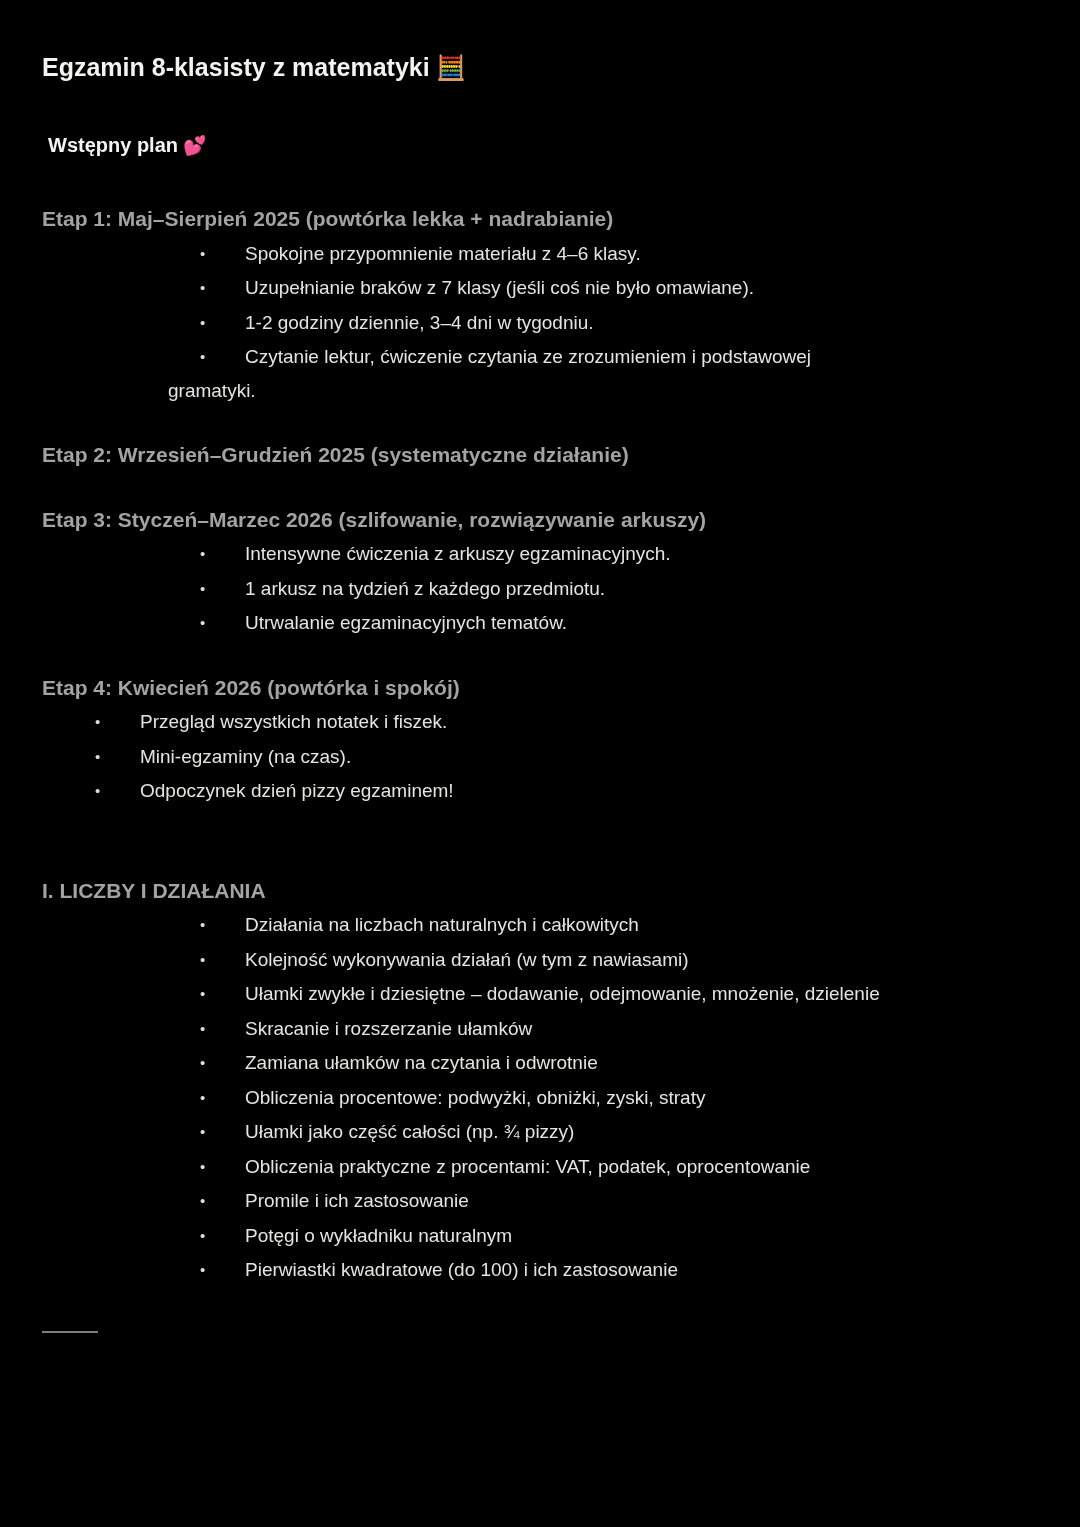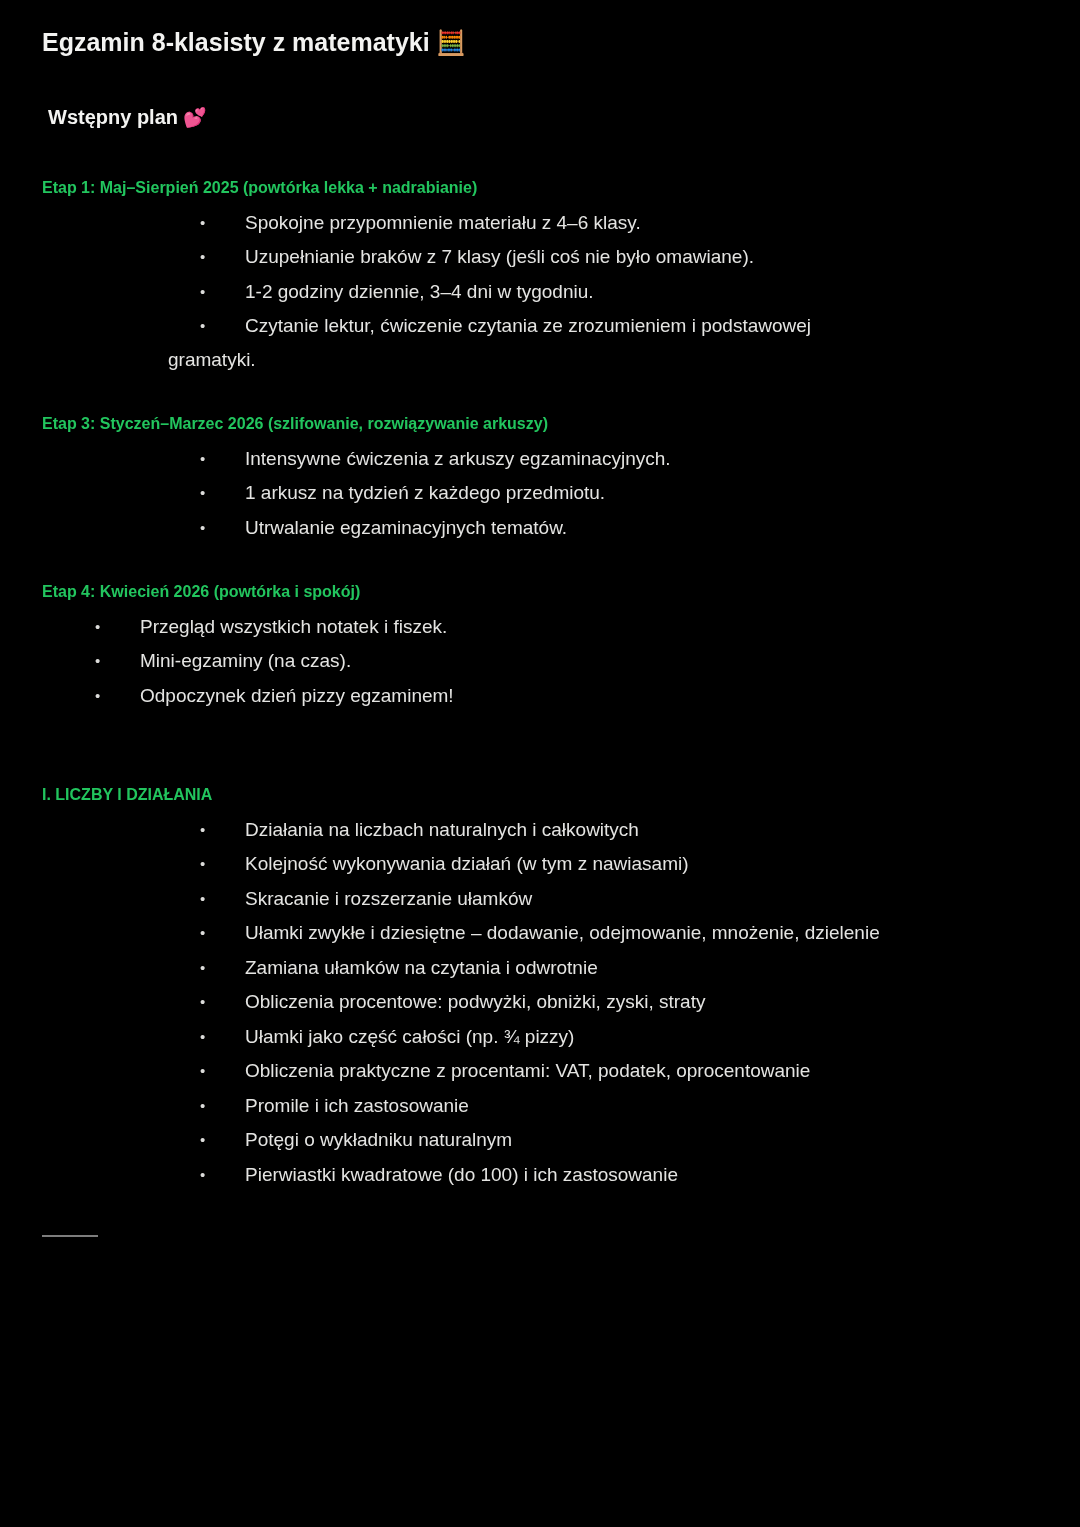--- a/index.html
+++ b/index.html
@@ -1,52 +1,52 @@
 <!DOCTYPE html>
 <html><head>
 <meta charset="utf-8">
 <style>
   html, body { margin: 0; padding: 0; background: #000; }
   .page {
     position: relative;
     width: 984px;
     min-height: 1527px;
     box-sizing: border-box;
-    padding: 27px 42px 40px 42px;
+    padding: 52px 42px 40px 42px;
     background: #000000;
     color: #e4e4e2;
     font-family: "Liberation Sans", sans-serif;
     font-size: 19px;
     line-height: 33.5px;
   }
   .title {
     margin: 0;
     font-size: 25px;
     line-height: 30px;
     font-weight: 700;
     color: #f3f3f1;
   }
   .title .emoji { font-size: 24px; }
   .subtitle {
     margin: 47px 0 0 6px;
     font-size: 20px;
-    line-height: 24px;
+    line-height: 31px;
     font-weight: 700;
     color: #f3f3f1;
   }
   .subtitle .emoji { font-size: 19px; }
   .section { margin-top: 31px; }
   .section.first { margin-top: 41px; }
   .section.gap-large { margin-top: 66px; }
   .heading {
     margin: 0;
-    font-size: 16px;
+    font-size: 21px;
     line-height: 33.5px;
     font-weight: 700;
-    color: #22c55e;
+    color: #a3a3a3;
   }
   ul.list {
     list-style: none;
     margin: 0;
     padding: 0;
     max-width: 978px;
   }
   ul.list li { margin: 1px; }
   ul.deep li { margin-left: 126px; }
   ul.deep .bullet {
@@ -92,20 +92,21 @@
     <h3 class="heading">Etap 1: Maj–Sierpień 2025 (powtórka lekka + nadrabianie)</h3>
     <ul class="list deep">
       <li><span class="bullet">•</span><span>Spokojne przypomnienie materiału z 4–6 klasy.</span></li>
       <li><span class="bullet">•</span><span>Uzupełnianie braków z 7 klasy (jeśli coś nie było omawiane).</span></li>
       <li><span class="bullet">•</span><span>1-2 godziny dziennie, 3–4 dni w tygodniu.</span></li>
       <li><span class="bullet">•</span><span>Czytanie lektur, ćwiczenie czytania ze zrozumieniem i podstawowej</span><br><span>gramatyki.</span></li>
     </ul>
   </div>
 
   <div class="section">
+    <h3 class="heading">Etap 2: Wrzesień–Grudzień 2025 (systematyczne działanie)</h3>
   </div>
 
   <div class="section">
     <h3 class="heading">Etap 3: Styczeń–Marzec 2026 (szlifowanie, rozwiązywanie arkuszy)</h3>
     <ul class="list deep">
       <li><span class="bullet">•</span><span>Intensywne ćwiczenia z arkuszy egzaminacyjnych.</span></li>
       <li><span class="bullet">•</span><span>1 arkusz na tydzień z każdego przedmiotu.</span></li>
       <li><span class="bullet">•</span><span>Utrwalanie egzaminacyjnych tematów.</span></li>
     </ul>
   </div>
@@ -117,22 +118,22 @@
       <li><span class="bullet">•</span><span>Mini-egzaminy (na czas).</span></li>
       <li><span class="bullet">•</span><span>Odpoczynek dzień pizzy egzaminem!</span></li>
     </ul>
   </div>
 
   <div class="section gap-large">
     <h3 class="heading">I. LICZBY I DZIAŁANIA</h3>
     <ul class="list deep">
       <li><span class="bullet">•</span><span>Działania na liczbach naturalnych i całkowitych</span></li>
       <li><span class="bullet">•</span><span>Kolejność wykonywania działań (w tym z nawiasami)</span></li>
+      <li><span class="bullet">•</span><span>Ułamki zwykłe i dziesiętne – dodawanie, odejmowanie, mnożenie, dzielenie</span></li>
       <li><span class="bullet">•</span><span>Skracanie i rozszerzanie ułamków</span></li>
-      <li><span class="bullet">•</span><span>Ułamki zwykłe i dziesiętne – dodawanie, odejmowanie, mnożenie, dzielenie</span></li>
       <li><span class="bullet">•</span><span>Zamiana ułamków na czytania i odwrotnie</span></li>
       <li><span class="bullet">•</span><span>Obliczenia procentowe: podwyżki, obniżki, zyski, straty</span></li>
       <li><span class="bullet">•</span><span>Ułamki jako część całości (np. ¾ pizzy)</span></li>
       <li><span class="bullet">•</span><span>Obliczenia praktyczne z procentami: VAT, podatek, oprocentowanie</span></li>
       <li><span class="bullet">•</span><span>Promile i ich zastosowanie</span></li>
       <li><span class="bullet">•</span><span>Potęgi o wykładniku naturalnym</span></li>
       <li><span class="bullet">•</span><span>Pierwiastki kwadratowe (do 100) i ich zastosowanie</span></li>
     </ul>
   </div>
 

